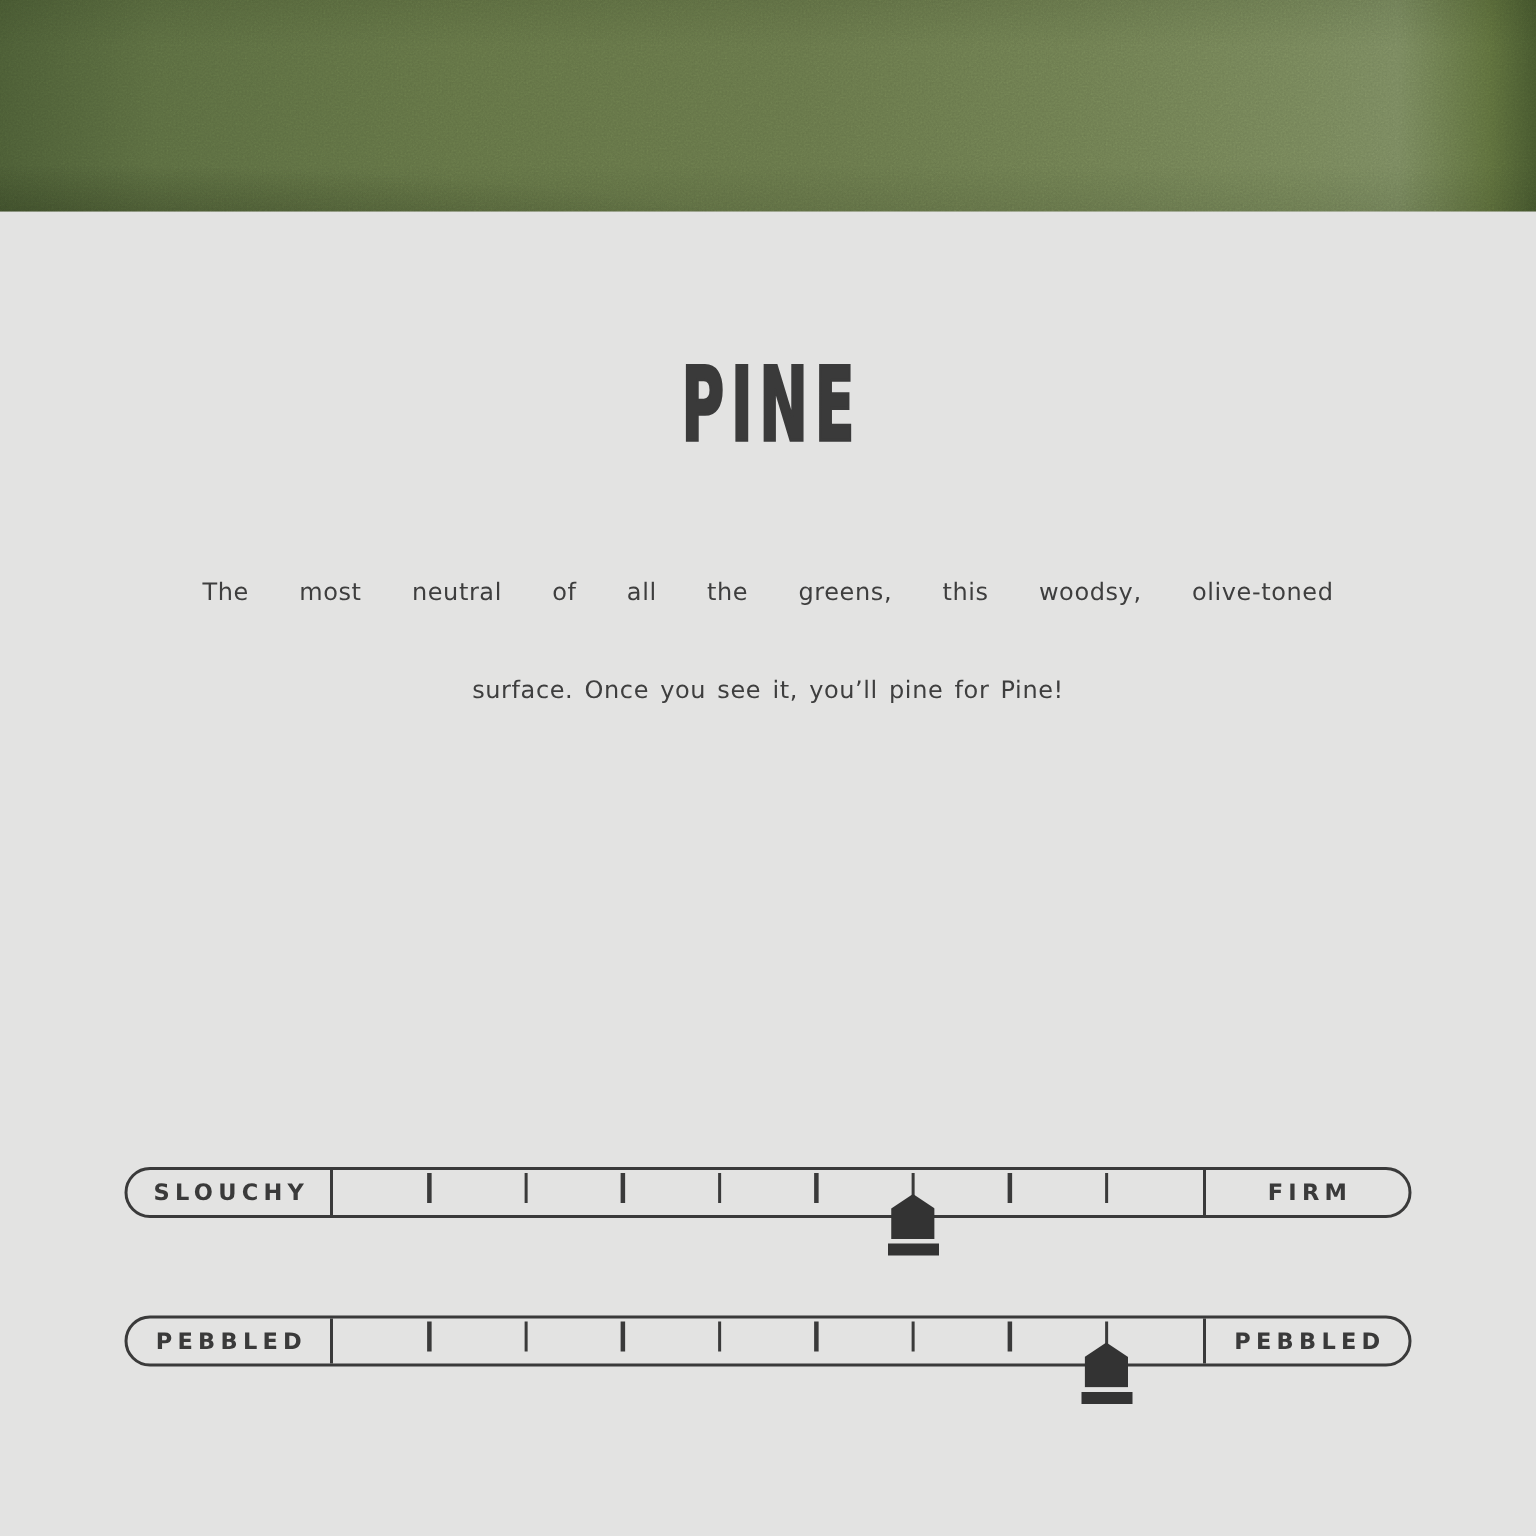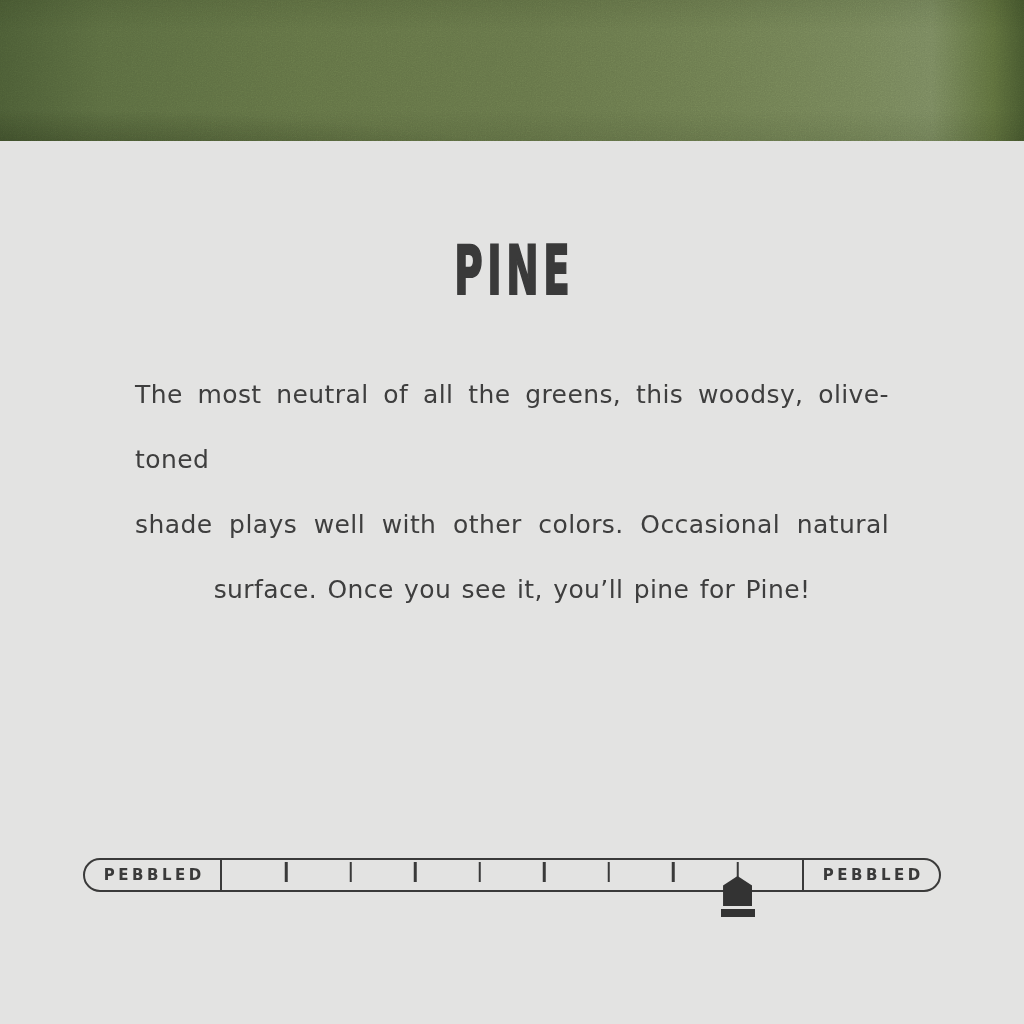--- a/index.html
+++ b/index.html
@@ -32,21 +32,21 @@
     font-family:"DejaVu Sans",sans-serif;font-weight:bold;font-size:68px;line-height:62px;
     color:var(--ink);letter-spacing:8px;text-indent:8px;
     -webkit-text-stroke:2.2px var(--ink);
     transform:scaleX(0.57);transform-origin:50% 50%;
     white-space:nowrap;
   }
 
   
   .description{
     position:absolute;top:362px;left:135px;width:754px;
-    font-size:25px;line-height:65px;color:var(--text);
+    font-size:16px;line-height:65px;color:var(--text);
     word-spacing:2px;letter-spacing:0.4px;
   }
   .description .line{text-align:justify;text-align-last:justify;}
   .description .line.last{text-align:center;text-align-last:center;}
 
   
   .scale{
     position:absolute;left:83px;width:858px;height:34px;
     border:2.5px solid var(--ink);border-radius:17px;
     display:flex;align-items:stretch;
@@ -66,45 +66,62 @@
   .scale .marker{
     position:absolute;top:16px;width:34px;
     transform:translateX(-50%);
   }
   .scale .marker .nib{
     width:29px;height:30px;margin:0 auto;background:var(--marker);
     clip-path:polygon(50% 0%,100% 32%,100% 100%,0% 100%,0% 32%);
   }
   .scale .marker .bar{width:34px;height:8px;margin-top:3px;background:var(--marker);}
   .scale-1{top:778px;}
-  .scale-2{top:858px;justify-content:flex-end;}
+  .scale-2{top:877px;justify-content:flex-end;}
 </style>
 </head>
 <body>
 
 <div class="page">
 
   <div class="leather">
     <svg class="grain" xmlns="http://www.w3.org/2000/svg" preserveAspectRatio="none">
       <filter id="leatherNoise">
         <feTurbulence type="fractalNoise" baseFrequency="0.8" numOctaves="2" stitchTiles="stitch"></feTurbulence>
         <feColorMatrix type="saturate" values="0"></feColorMatrix>
       </filter>
       <rect width="100%" height="100%" filter="url(#leatherNoise)"></rect>
     </svg>
   </div>
 
   <h1 class="title">PINE</h1>
 
   <div class="description">
     <div class="line">The most neutral of all the greens, this woodsy, olive-toned</div>
-    <div class="line">shade plays well with other colors. Occasional natural</div>
     <div class="line last">surface. Once you see it, you’ll pine for Pine!</div>
   </div>
 
+  <div class="scale scale-1">
+    <div class="cap left">SLOUCHY</div>
+    <div class="ticks-zone">
+        <div class="tick" style="left: 11.1111%;"></div>
+        <div class="tick" style="left: 22.2222%;"></div>
+        <div class="tick" style="left: 33.3333%;"></div>
+        <div class="tick" style="left: 44.4444%;"></div>
+        <div class="tick" style="left: 55.5556%;"></div>
+        <div class="tick" style="left: 66.6667%;"></div>
+        <div class="tick" style="left: 77.7778%;"></div>
+        <div class="tick" style="left: 88.8889%;"></div>
+        <div class="marker" style="left: 66.6667%;">
+          <div class="nib"></div>
+          <div class="bar"></div>
+        </div>
+      </div>
+    <div class="cap right">FIRM</div>
+  </div>
 
   <div class="scale scale-2">
     <div class="cap left">PEBBLED</div>
     <div class="ticks-zone">
         <div class="tick" style="left: 11.1111%;"></div>
         <div class="tick" style="left: 22.2222%;"></div>
         <div class="tick" style="left: 33.3333%;"></div>
         <div class="tick" style="left: 44.4444%;"></div>
         <div class="tick" style="left: 55.5556%;"></div>
         <div class="tick" style="left: 66.6667%;"></div>

